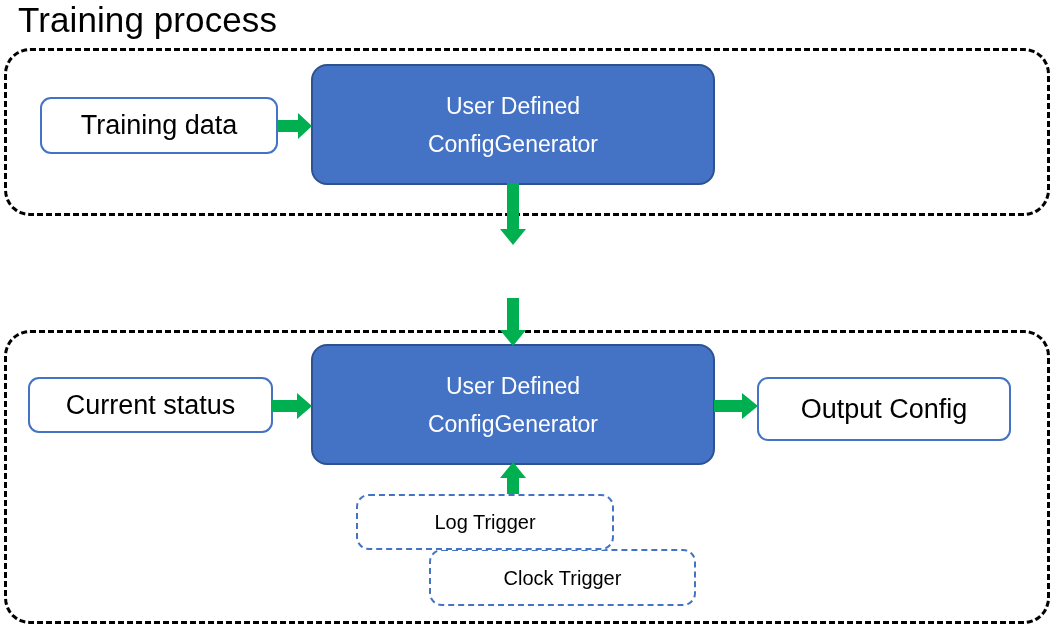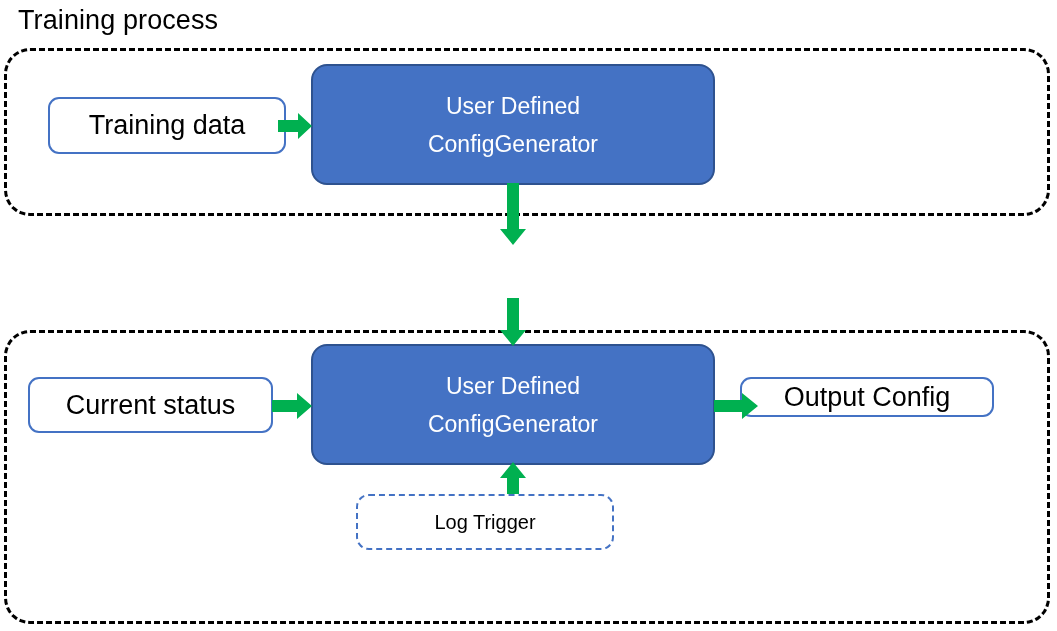--- a/index.html
+++ b/index.html
@@ -15,21 +15,21 @@
     position: relative;
     width: 1057px;
     height: 631px;
     background: #ffffff;
     overflow: hidden;
   }
 
   
   .section-title {
     position: absolute;
-    font-size: 27px;
+    font-size: 35px;
     line-height: 32px;
     color: #000000;
     white-space: nowrap;
     letter-spacing: 0.1px;
   }
   #title-training  { left: 18px;  top: 4px; }
   #title-inference { left: 18px;  top: 282px; }
 
   
   .process-container {
@@ -50,24 +50,24 @@
     border-radius: 11px;
     background: #ffffff;
     display: flex;
     align-items: center;
     justify-content: center;
     color: #000000;
     font-size: 27px;
     line-height: 1;
     white-space: nowrap;
   }
-  #box-training-data  { left: 40px;  top: 97px;  width: 238px; height: 57px; margin-left: 8px; }
+  #box-training-data  { left: 40px;  top: 97px;  width: 238px; height: 57px; }
   #box-checkpoint     { left: 394px; top: 244px; width: 239px; height: 56px; }
   #box-current-status { left: 28px;  top: 377px; width: 245px; height: 56px; }
-  #box-output-config  { left: 740px; top: 377px; width: 254px; height: 40px; }
+  #box-output-config  { left: 757px; top: 377px; width: 254px; height: 64px; }
 
   
   .node-blue {
     position: absolute;
     box-sizing: border-box;
     background: #4472C4;
     border: 2px solid #2E528F;
     border-radius: 16px;
     display: flex;
     flex-direction: column;
@@ -138,20 +138,21 @@
 
   <div class="node-blue" id="box-generator-inference">
     <span class="line">User Defined</span>
     <span class="line">ConfigGenerator</span>
   </div>
 
   <div class="node-box" id="box-output-config">Output Config</div>
 
   <div class="trigger-box" id="box-log-trigger">Log Trigger</div>
 
+  <div class="trigger-box" id="box-clock-trigger">Clock Trigger</div>
 
   <div class="arrow" id="arrow-train-data-to-gen">
     <svg width="36" height="32" viewBox="0 0 36 32">
       <path d="M0 10 L20 10 L20 3 L34 16 L20 29 L20 22 L0 22 Z" fill="#00B050"></path>
     </svg>
   </div>
 
   <div class="arrow" id="arrow-gen-to-checkpoint">
     <svg width="32" height="64" viewBox="0 0 32 64">
       <path d="M10 0 L22 0 L22 46 L29 46 L16 62 L3 46 L10 46 Z" fill="#00B050"></path>

